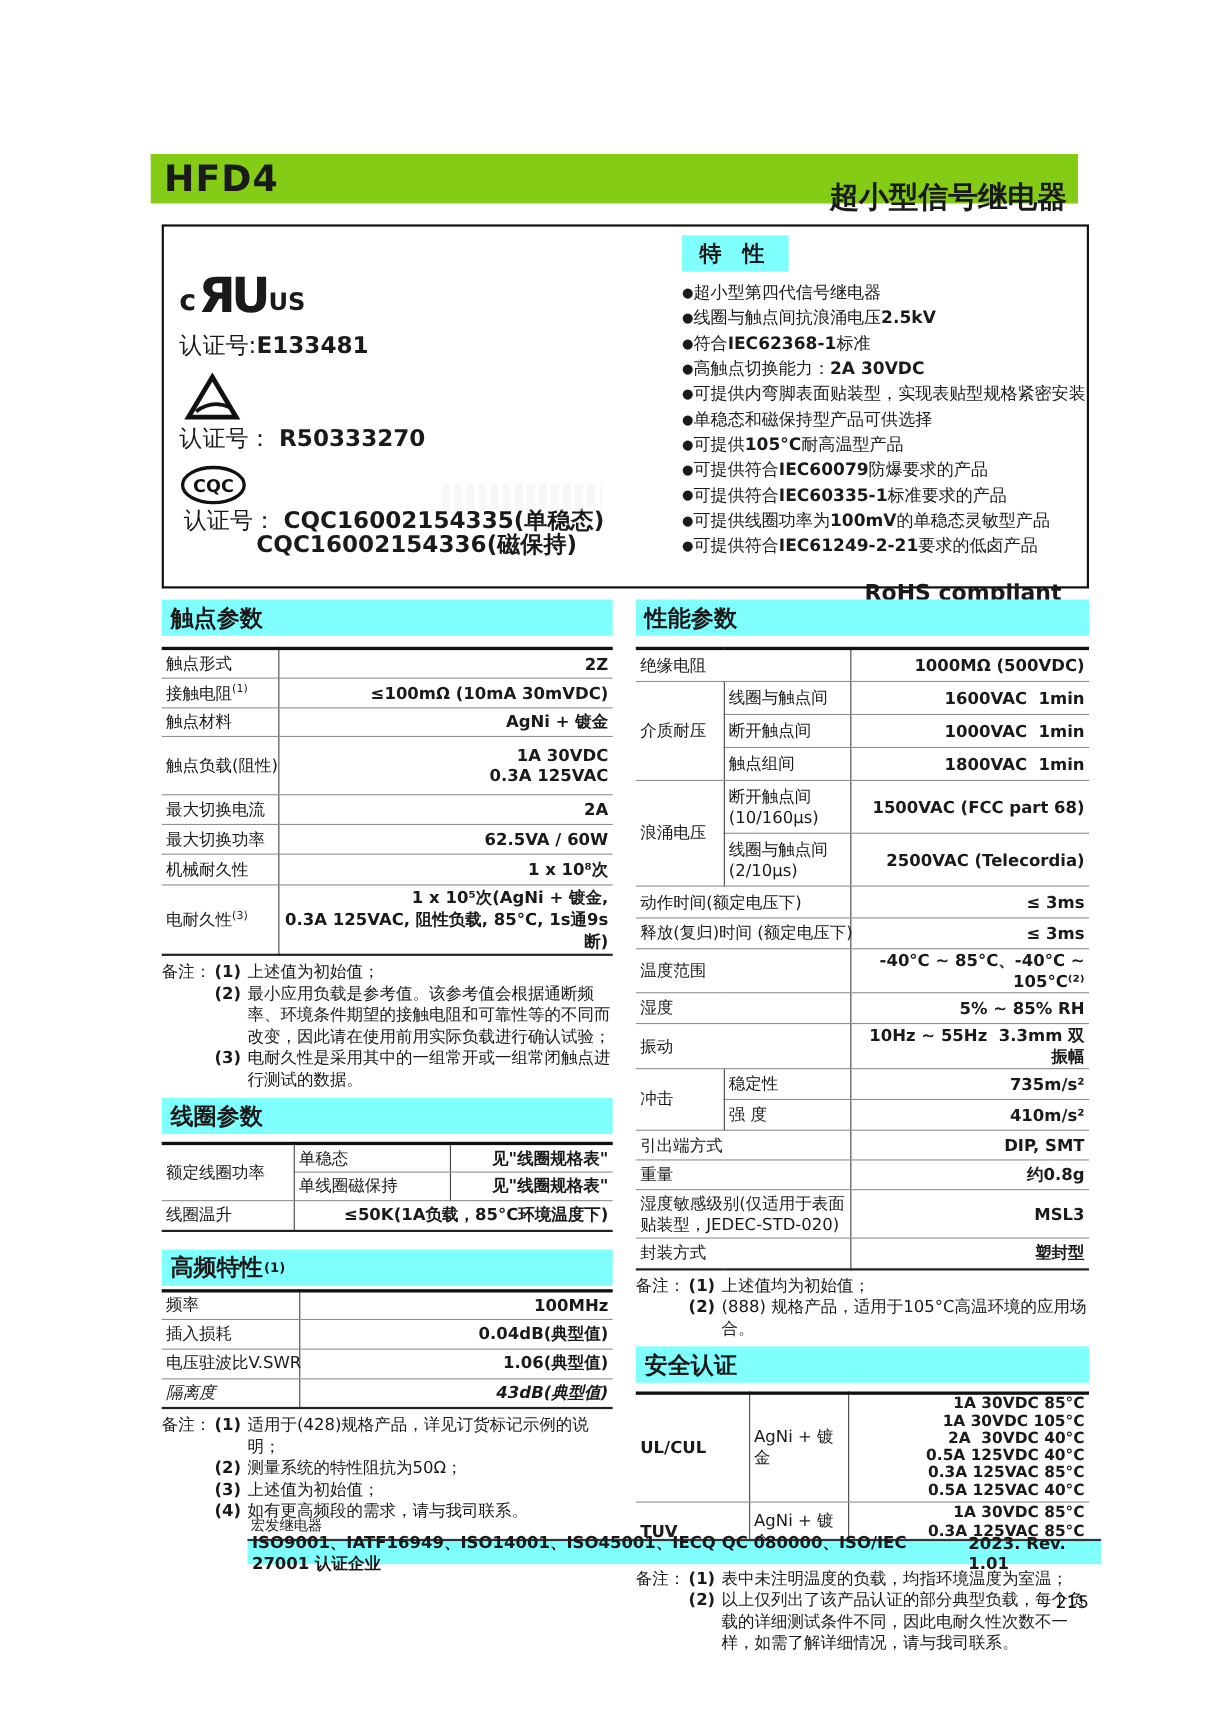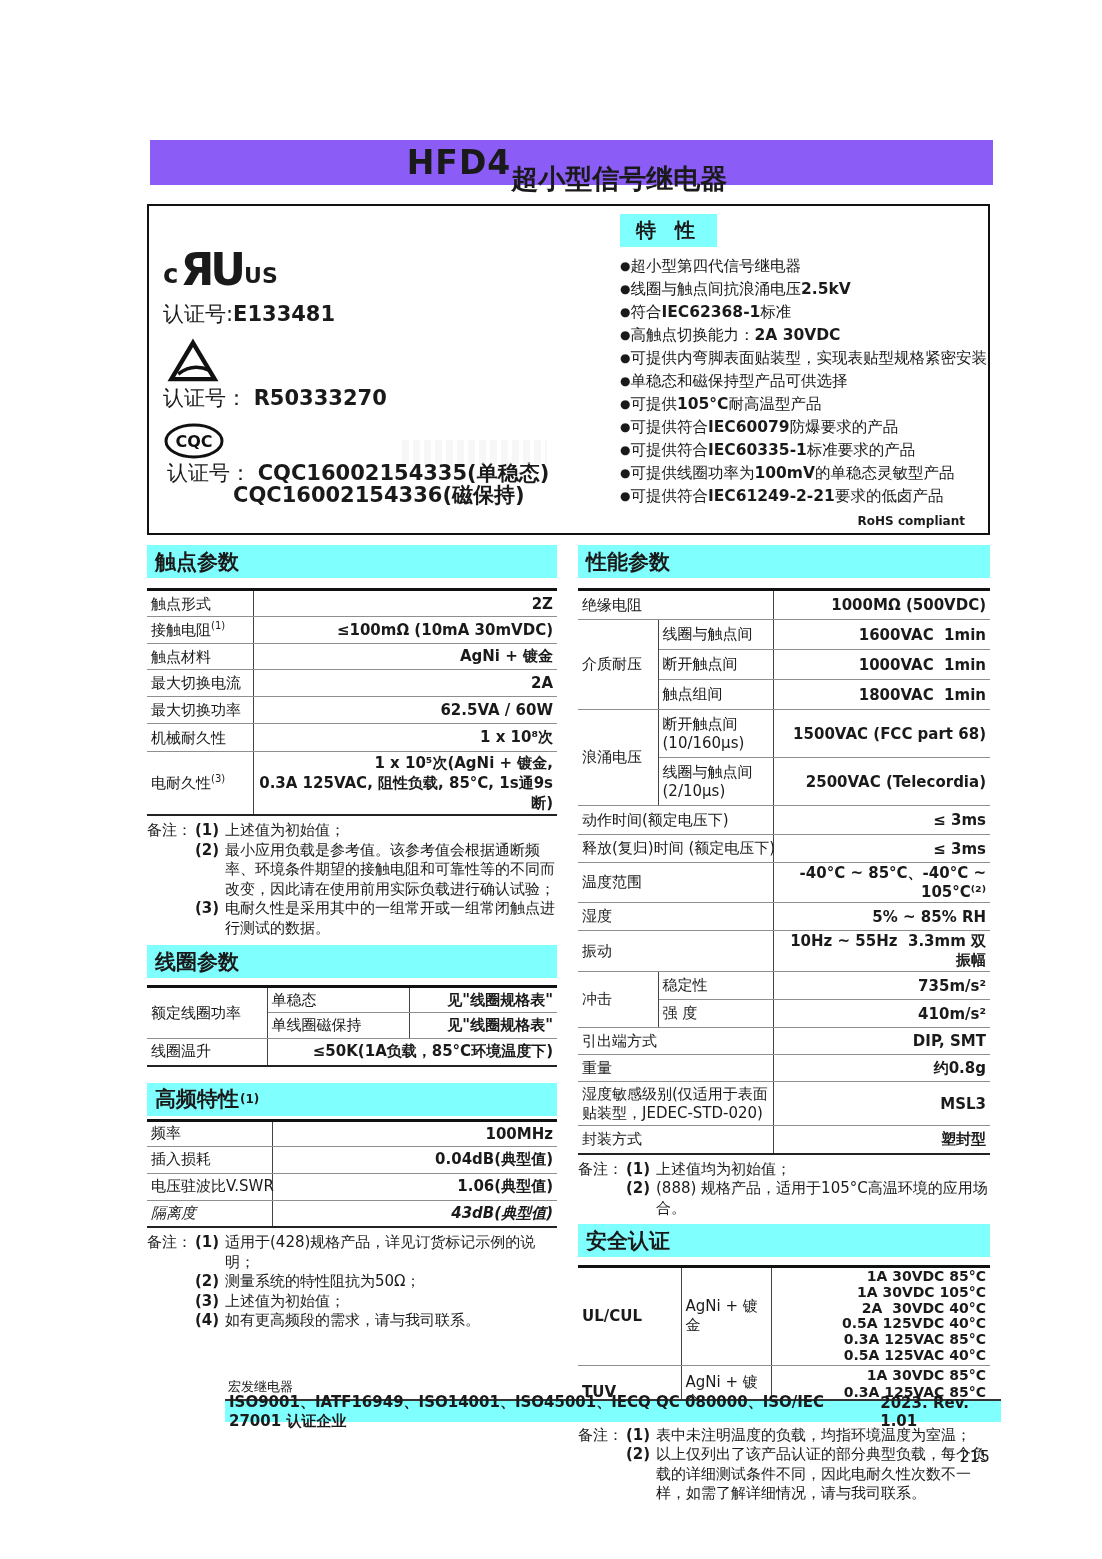--- a/index.html
+++ b/index.html
@@ -3,25 +3,25 @@
 <meta charset="utf-8">
 <style>
   html,body{margin:0;padding:0;}
   body{
     width:1102px;height:1559px;background:#ffffff;position:relative;
     font-family:"DejaVu Sans","Liberation Sans",sans-serif;color:#1a1a1a;
   }
   .abs{position:absolute;}
   
   .header-bar{
-    left:150px;top:140px;width:843px;height:45px;background:#8b5cf6;
-    display:flex;align-items:center;justify-content:center;
+    left:137px;top:140px;width:843px;height:45px;background:#84cc16;
+    display:flex;align-items:center;justify-content:space-between;
   }
   .model{font-size:33px;font-weight:bold;padding-left:12px;letter-spacing:1px;}
-  .subtitle{font-size:27px;font-weight:bold;padding-right:21px;margin-top:32px;}
+  .subtitle{font-size:27px;font-weight:bold;padding-right:10px;margin-top:32px;}
   
   .cert-box{
     left:147px;top:204px;width:843px;height:331px;border:2px solid #111;box-sizing:border-box;
   }
   .ul-logo{left:14px;top:46px;display:flex;align-items:flex-end;}
   .ul-c{font-size:26px;font-weight:bold;line-height:1;}
   .ul-mark{font-size:44px;font-weight:bold;line-height:0.8;letter-spacing:-4px;margin:0 2px;}
   .ul-us{font-size:22px;font-weight:bold;line-height:1;}
   .cert-line{font-size:21px;}
   .cert-line b{font-weight:bold;}
@@ -29,21 +29,21 @@
   .wmark{left:253px;top:234px;width:145px;height:24px;opacity:0.5;
     background:repeating-linear-gradient(90deg,#efefef 0 7px,#ffffff 7px 11px);}
   
   .features{left:471px;top:8px;width:368px;}
   .feat-title{display:inline-block;background:#80ffff;font-size:20px;font-weight:bold;
     padding:3px 16px;letter-spacing:6px;}
   .feat-list{margin-top:8px;}
   .feat-item{font-size:15.5px;line-height:23px;white-space:nowrap;}
   .feat-item .bullet{font-size:12px;vertical-align:1px;}
   .feat-item b{font-weight:bold;}
-  .rohs{font-size:12px;font-weight:bold;text-align:right;margin-top:6px;padding-right:23px;}
+  .rohs{font-size:20px;font-weight:bold;text-align:right;margin-top:18px;padding-right:23px;}
   
   .sec-bar{background:#80ffff;height:33px;display:flex;align-items:center;
     font-size:21px;font-weight:bold;padding-left:8px;box-sizing:border-box;}
   .sec-bar sup{font-size:12px;font-weight:bold;margin-left:1px;}
   
   table.t{width:100%;border-collapse:collapse;table-layout:fixed;
     border-top:3px solid #111;border-bottom:2px solid #222;}
   table.t td{font-size:15px;padding:1px 4px;border-bottom:1px solid #8f8f8f;vertical-align:middle;}
   table.t tr:last-child td{border-bottom:none;}
   td.lbl{text-align:left;white-space:nowrap;}
@@ -150,20 +150,25 @@
           <td class="lbl vr"><span>触点形式</span><sup></sup></td>
           <td class="val">2Z</td>
         </tr>
     <tr style="height:27px;">
           <td class="lbl vr"><span>接触电阻</span><sup>(1)</sup></td>
           <td class="val">≤100mΩ (10mA 30mVDC)</td>
         </tr>
     <tr style="height:26px;">
           <td class="lbl vr"><span>触点材料</span><sup></sup></td>
           <td class="val">AgNi + 镀金</td>
+        </tr>
+    <tr style="height:53px;">
+          <td class="lbl vr"><span>触点负载(阻性)</span><sup></sup></td>
+          <td class="val pre">1A 30VDC
+0.3A 125VAC</td>
         </tr>
     <tr style="height:27px;">
           <td class="lbl vr"><span>最大切换电流</span><sup></sup></td>
           <td class="val">2A</td>
         </tr>
     <tr style="height:27px;">
           <td class="lbl vr"><span>最大切换功率</span><sup></sup></td>
           <td class="val">62.5VA / 60W</td>
         </tr>
     <tr style="height:28px;">

